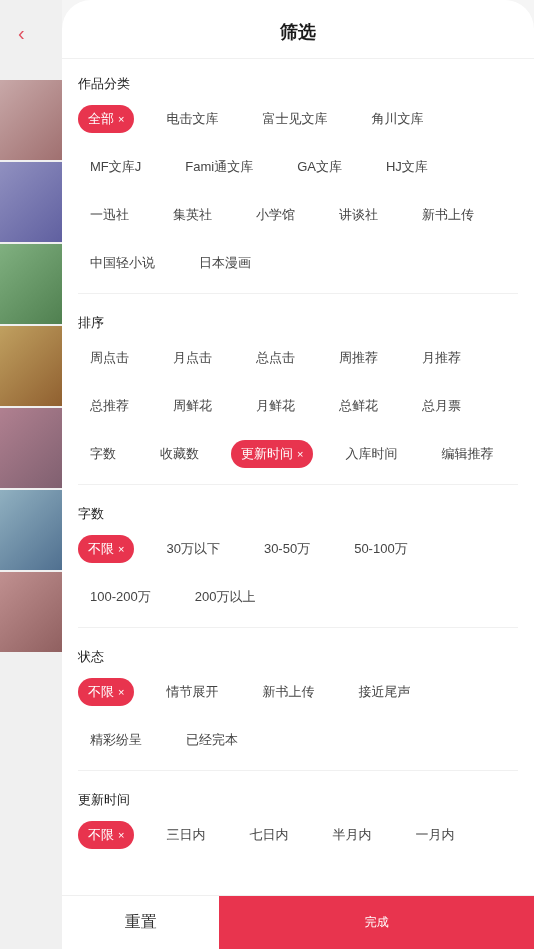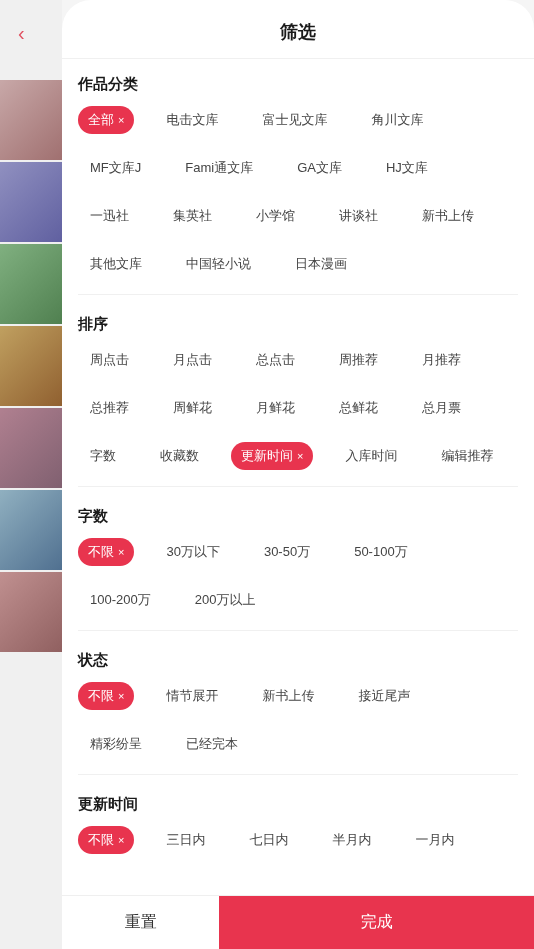--- a/index.html
+++ b/index.html
@@ -88,22 +88,22 @@
       flex: 1;
       padding: 0 16px;
       overflow-y: auto;
     }
 
     .section {
       padding: 16px 0 8px;
     }
 
     .section-title {
-      font-size: 15px;
-      font-weight: 700;
+      font-size: 13px;
+      font-weight: 400;
       color: #1a1a1a;
       margin-bottom: 12px;
     }
 
     .tags-wrap {
       display: flex;
       flex-wrap: wrap;
       gap: 20px;
       margin-bottom: 4px;
     }
@@ -152,21 +152,21 @@
       font-size: 16px;
       color: #333;
       cursor: pointer;
       font-weight: 500;
     }
 
     .btn-confirm {
       flex: 2;
       background: #e8344e;
       border: none;
-      font-size: 16px;
+      font-size: 12px;
       color: #ffffff;
       cursor: pointer;
       font-weight: 500;
     }
   </style>
 </head>
 <body>
 
 <div class="page-wrapper">
 
@@ -197,21 +197,20 @@
             <button class="tag">角川文库</button>
             <button class="tag">MF文库J</button>
             <button class="tag">Fami通文库</button>
             <button class="tag">GA文库</button>
             <button class="tag">HJ文库</button>
             <button class="tag">一迅社</button>
             <button class="tag">集英社</button>
             <button class="tag">小学馆</button>
             <button class="tag">讲谈社</button>
             <button class="tag">新书上传</button>
-            <button class="tag">其他文库</button>
             <button class="tag">中国轻小说</button>
             <button class="tag">日本漫画</button>
           </div>
       </div>
 
       <div class="divider"></div>
 
       <div class="section">
         <div class="section-title">排序</div>
         <div class="tags-wrap" id="sort-tags">

